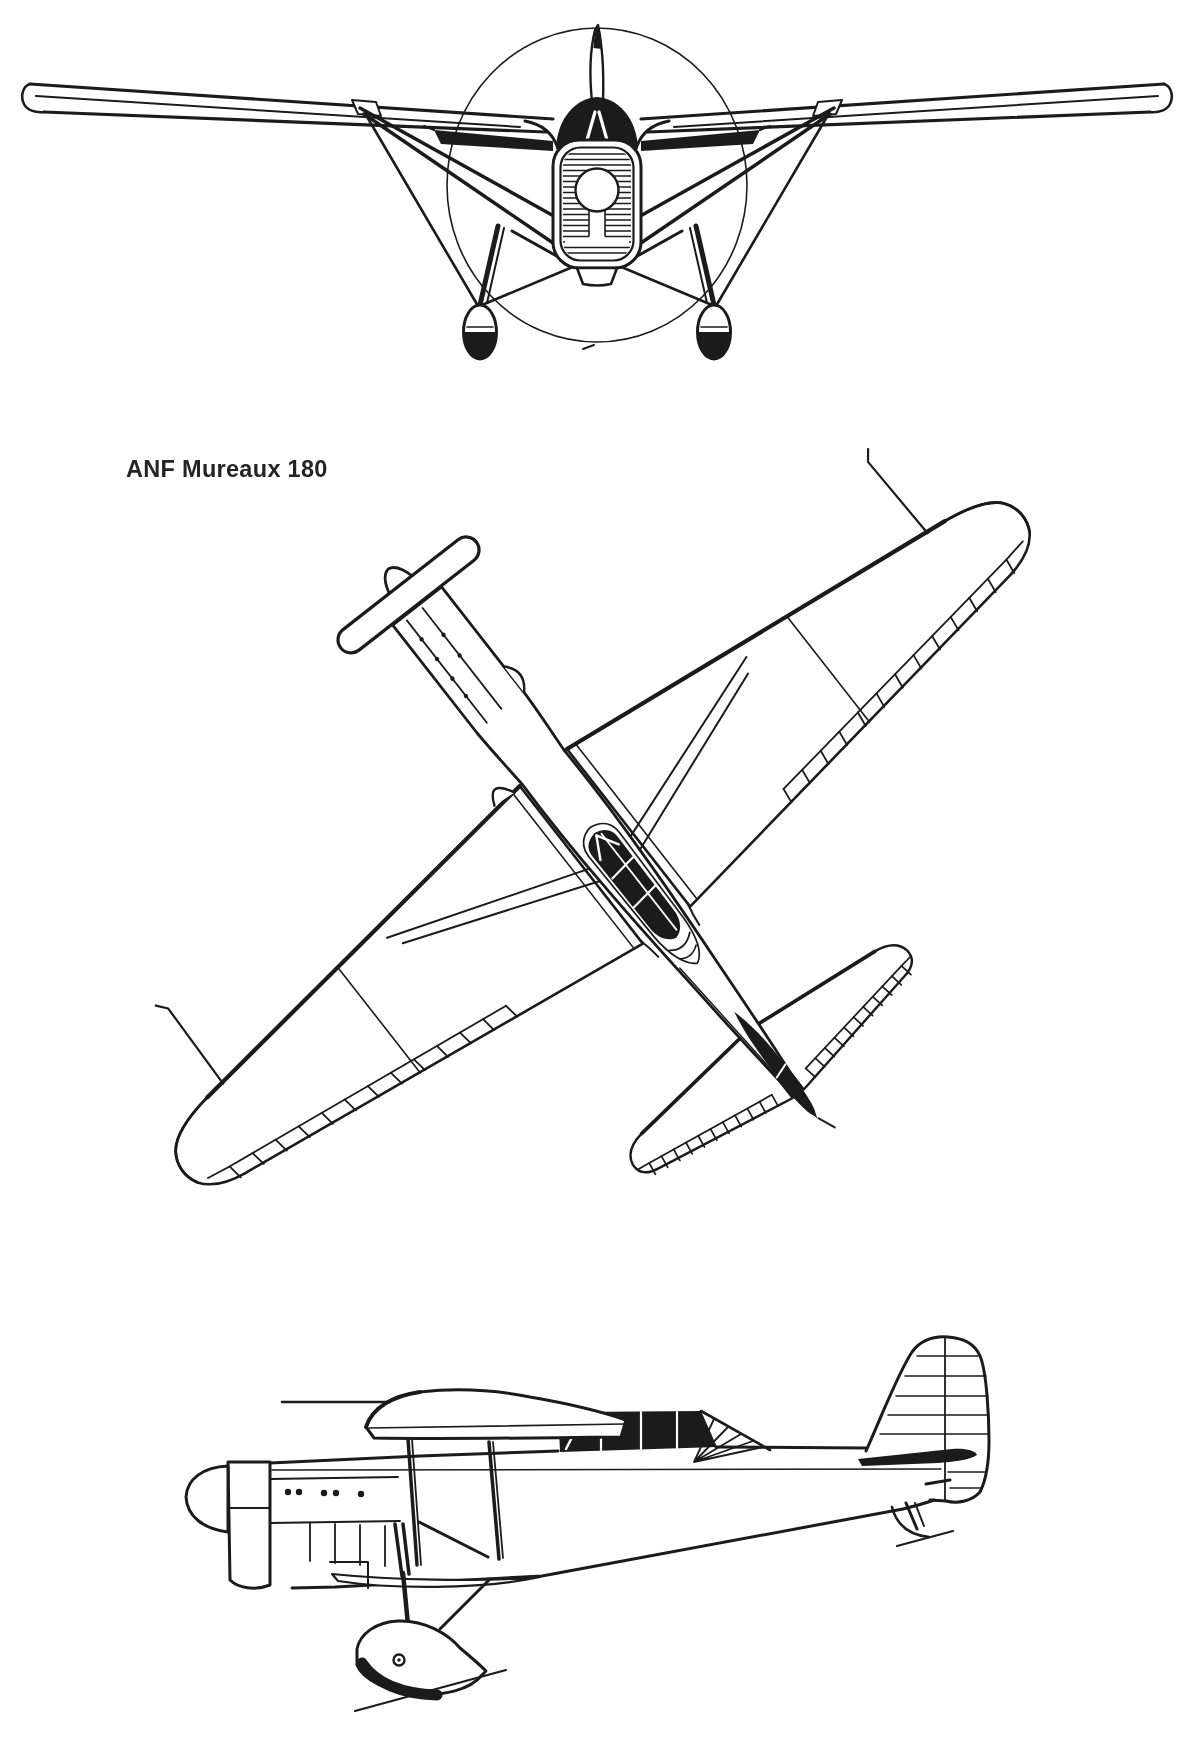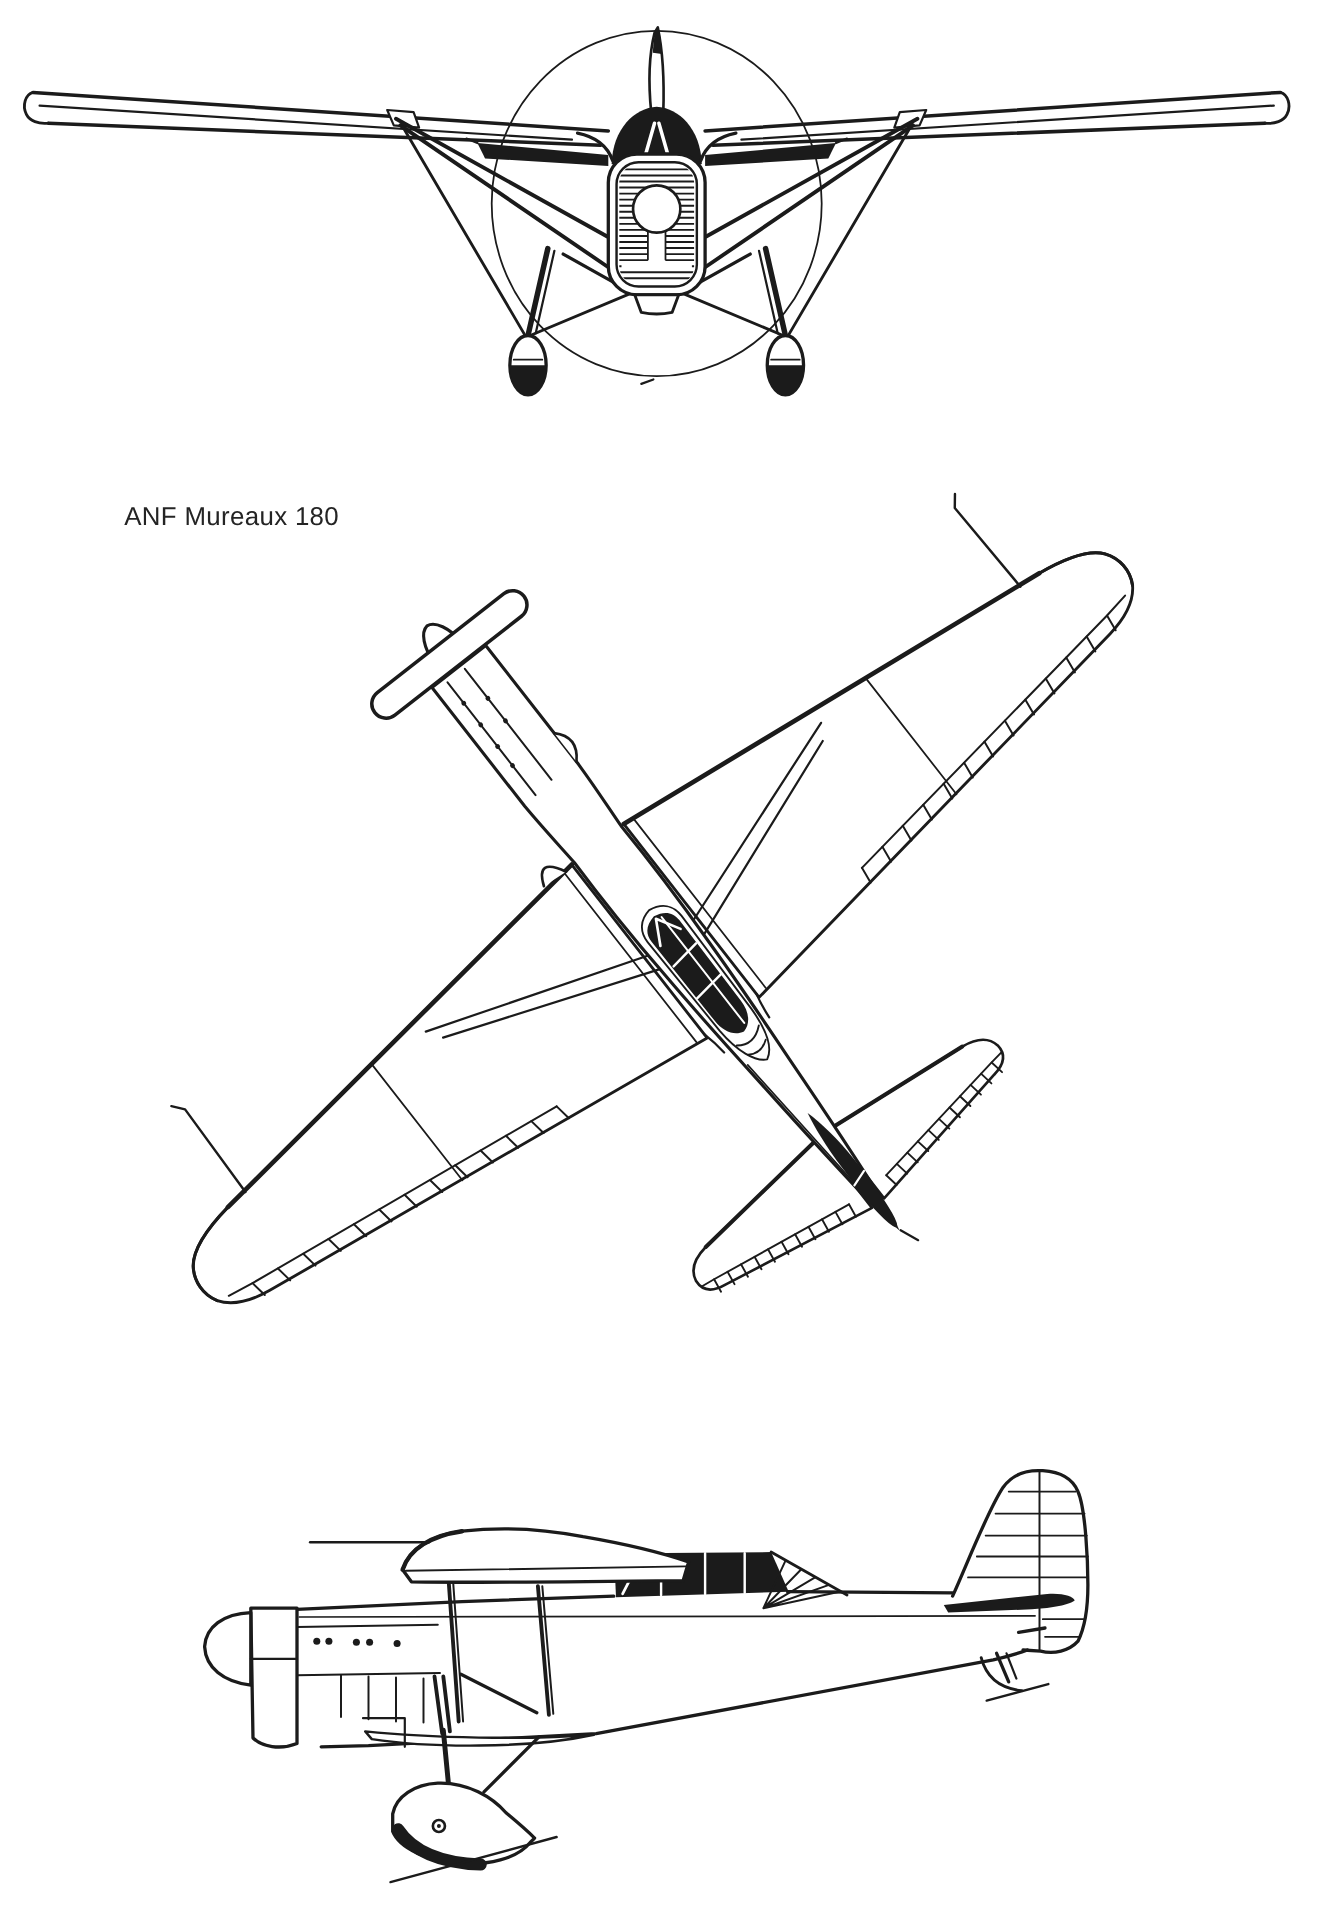--- a/index.html
+++ b/index.html
@@ -1,22 +1,22 @@
 <!DOCTYPE html>
 <html style="--ink: #1b1b1b; --paper: #ffffff;"><head>
 <meta charset="utf-8">
 <style>
   :root { --ink:#1b1b1b; --paper:#ffffff; }
   html,body { margin:0; padding:0; }
   body { width:1200px; height:1751px; background:var(--paper); position:relative;
          font-family:"Liberation Sans", sans-serif; }
   .canvas { position:absolute; inset:0; }
   svg { display:block; }
-  .aircraft-label { position:absolute; left:113px; top:456px; font-size:23.5px;
-        font-weight:400; letter-spacing:0.3px; color:#242424; user-select:none; }
+  .aircraft-label { position:absolute; left:126px; top:456px; font-size:23.5px;
+        font-weight:700; letter-spacing:0.3px; color:#242424; user-select:none; }
   
   .k  { stroke:var(--ink);  fill:none; }
   .w  { stroke:var(--ink);  fill:var(--paper); }
   .b  { fill:var(--ink);    stroke:none; }
   .pw { stroke:var(--paper); fill:none; }
   .pf { fill:var(--paper);  stroke:none; }
   path,line,ellipse,rect,circle { stroke-linecap:round; stroke-linejoin:round; }
 </style>
 </head>
 <body>

